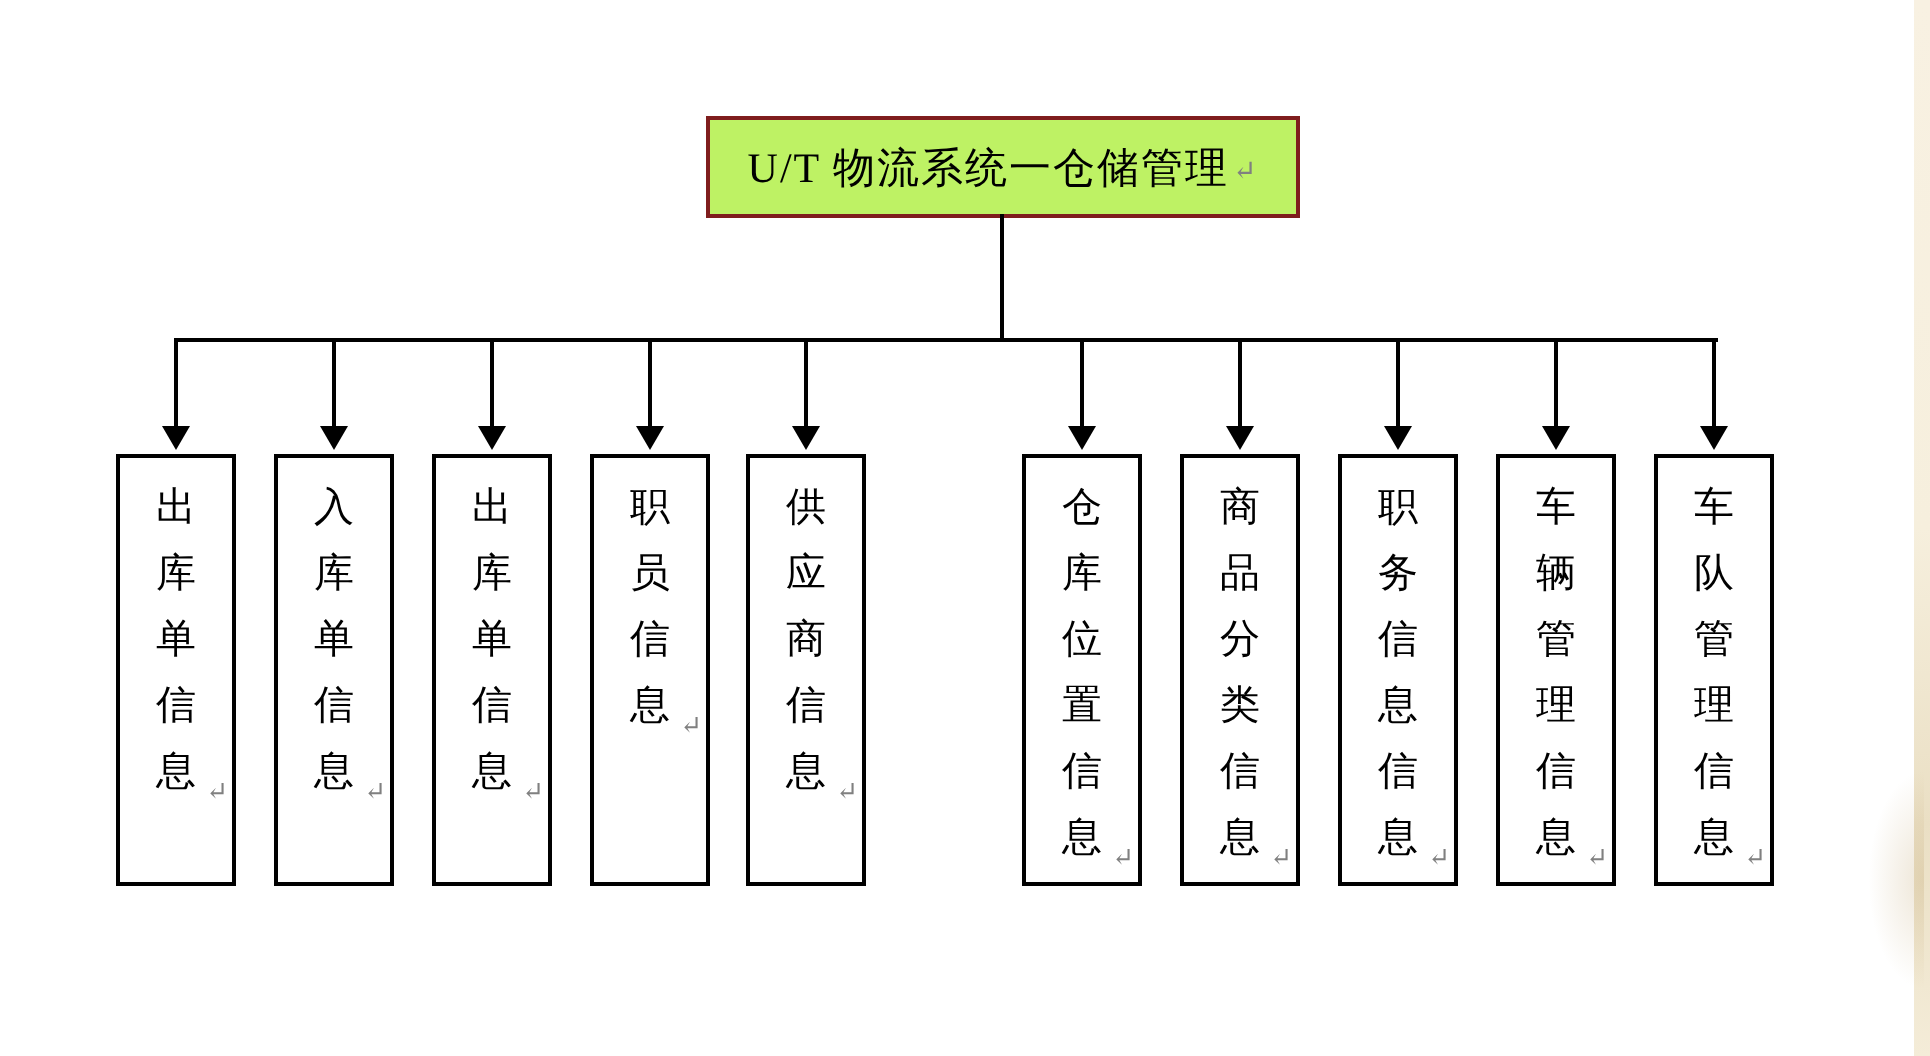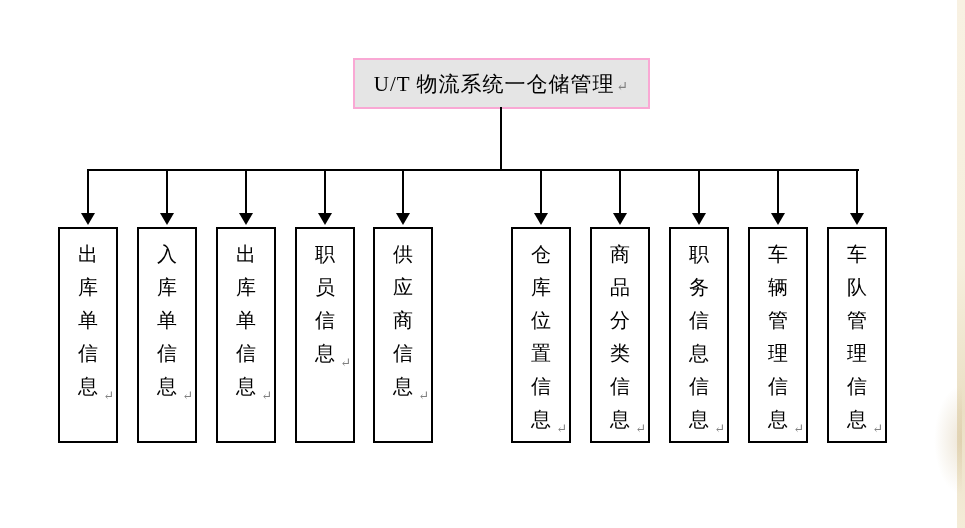--- a/index.html
+++ b/index.html
@@ -20,26 +20,26 @@
   .page-curl {
     position: absolute;
     right: 3px; top: 385px;
     width: 28px; height: 110px;
     background: radial-gradient(ellipse at 100% 50%, rgba(196,170,120,0.30), rgba(255,255,255,0) 70%);
   }
   .root-box {
     position: absolute;
     left: 353px; top: 58px;
     width: 297px; height: 51px;
-    border: 2px solid #f9a8d4;
+    border: 2px solid #7f1d1d;
     box-sizing: border-box;
     display: flex; align-items: center; justify-content: center;
     font-size: 21px; color: #000;
     letter-spacing: 1px;
-    background: #e5e5e5;
+    background: #bef264;
     white-space: nowrap;
   }
   .line { position: absolute; background: #000; }
   .stem { left: 500px; top: 107px; width: 2px; height: 63px; }
   .hbar { left: 87px; top: 169px; width: 772px; height: 2px; }
   .drop { top: 169px; width: 2px; height: 46px; }
   .arrowhead {
     position: absolute; top: 213px;
     width: 0; height: 0;
     border-left: 7px solid transparent;

